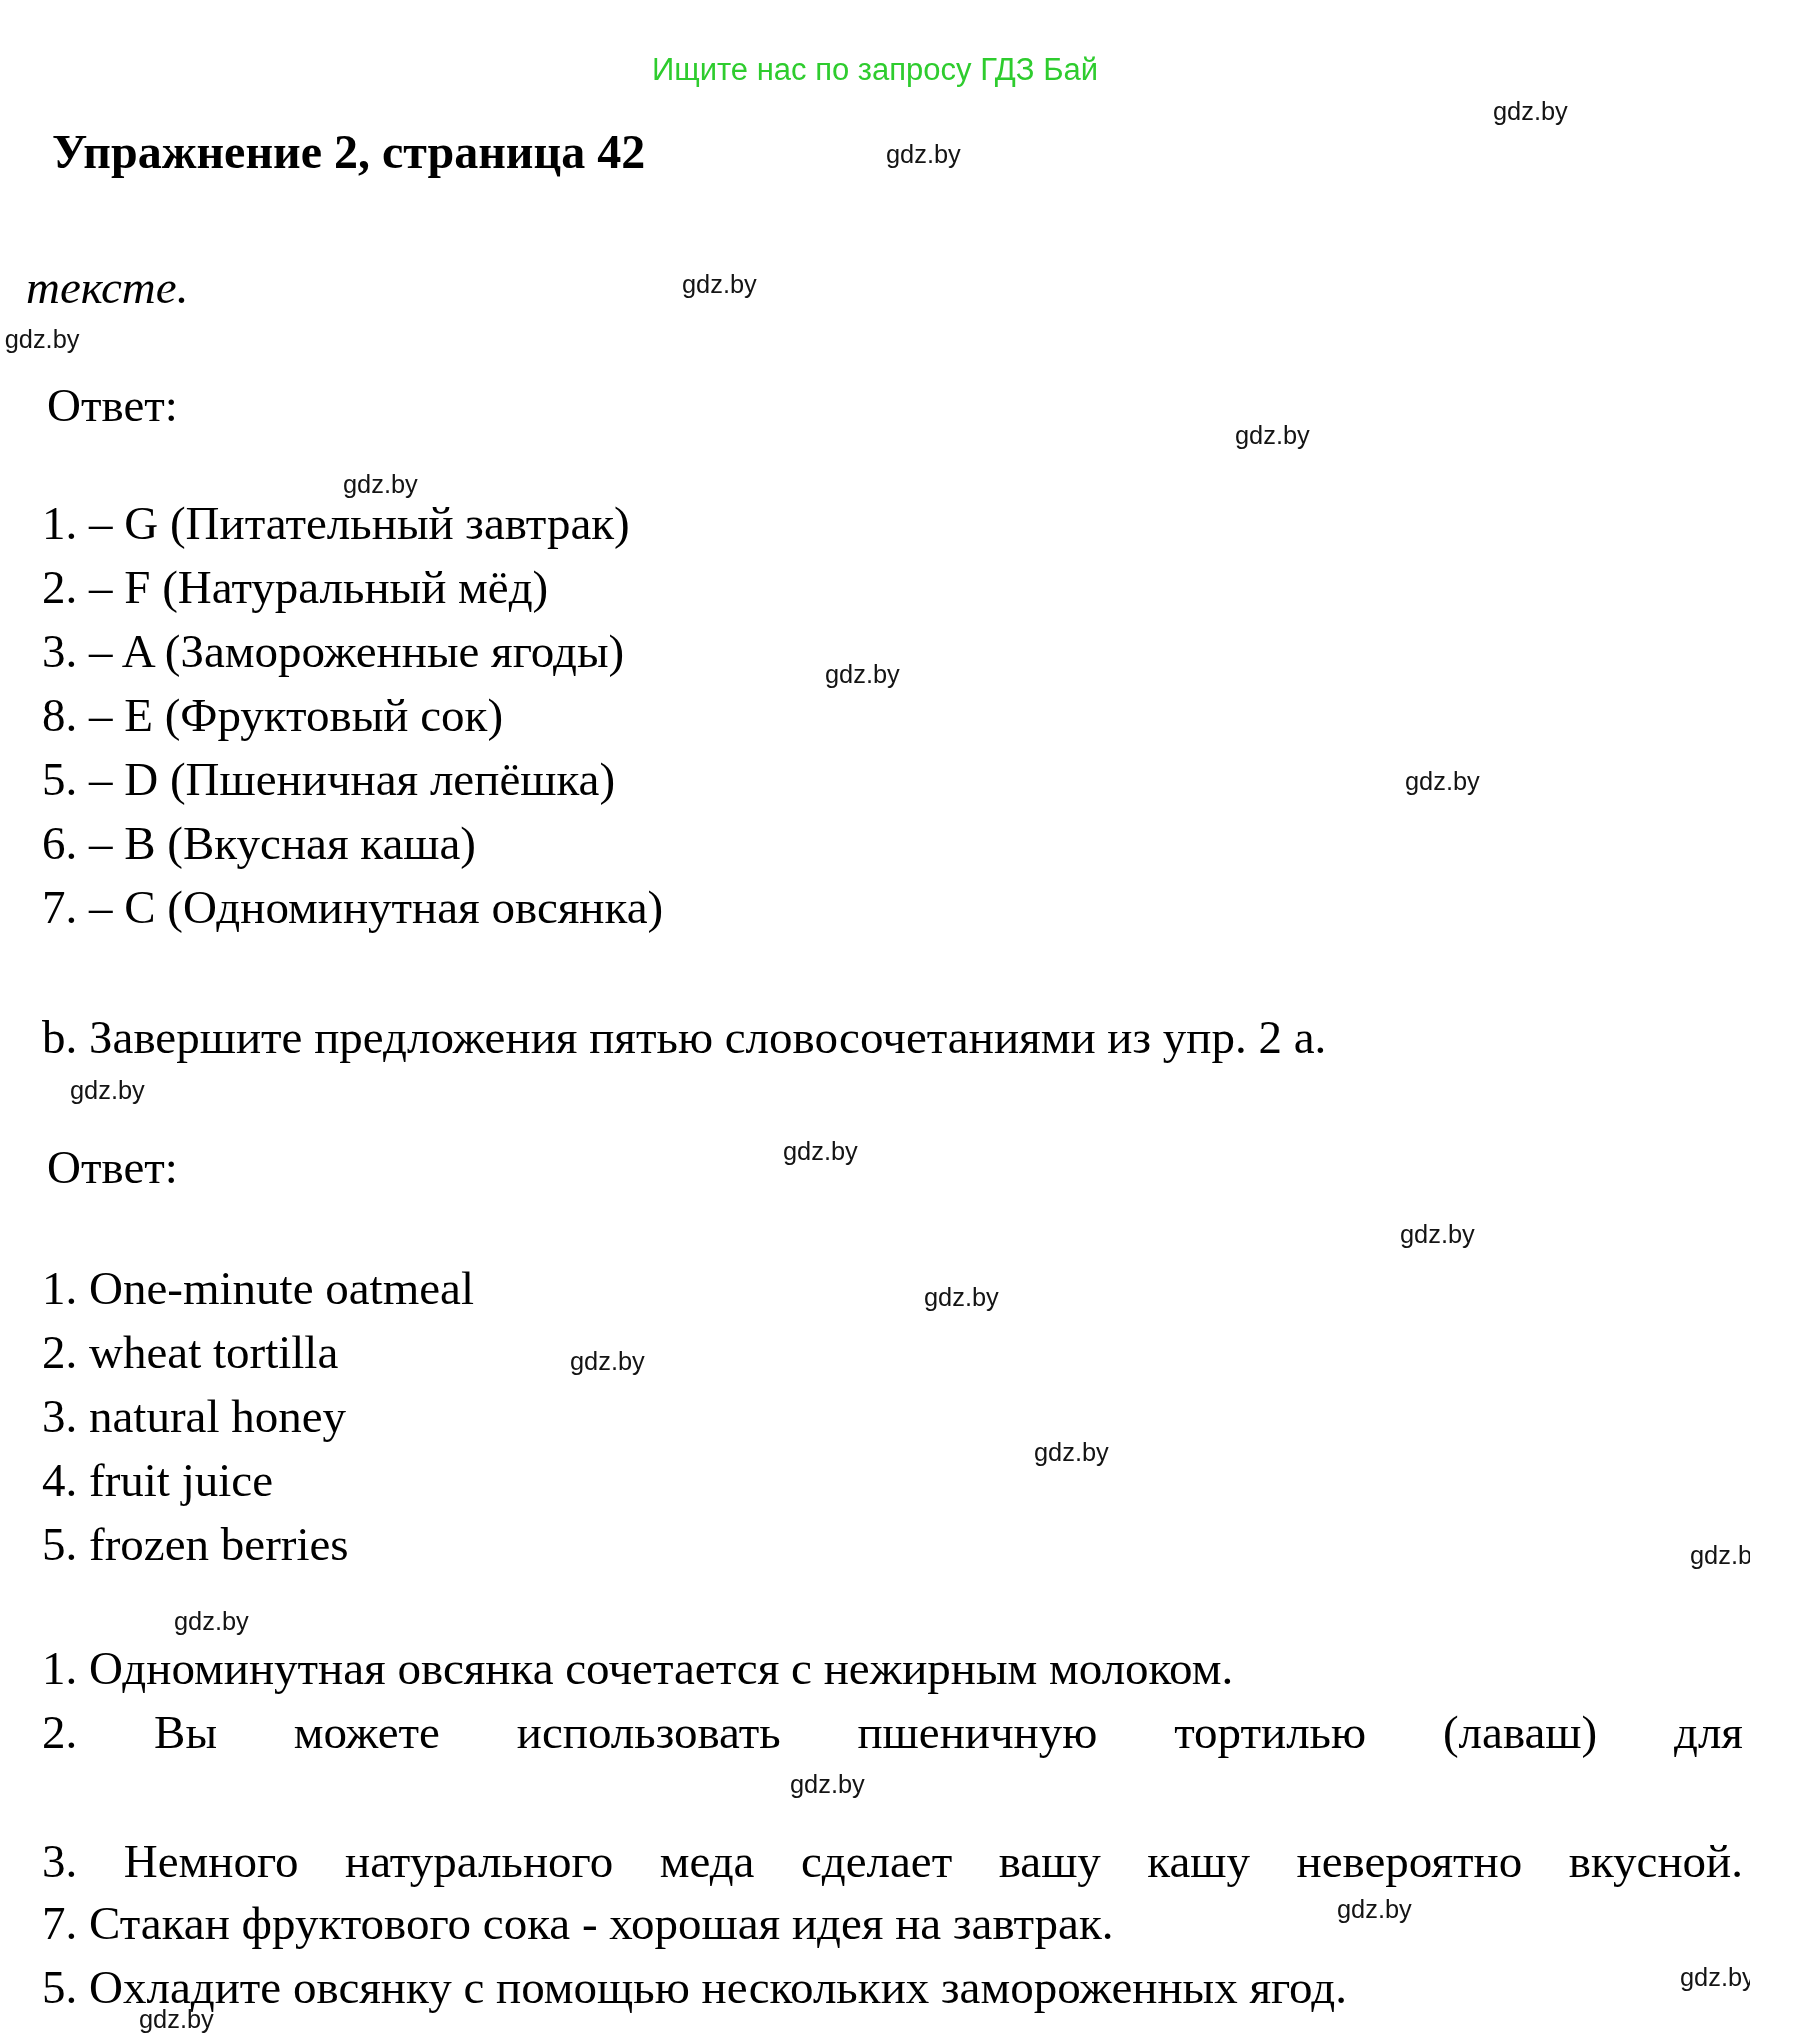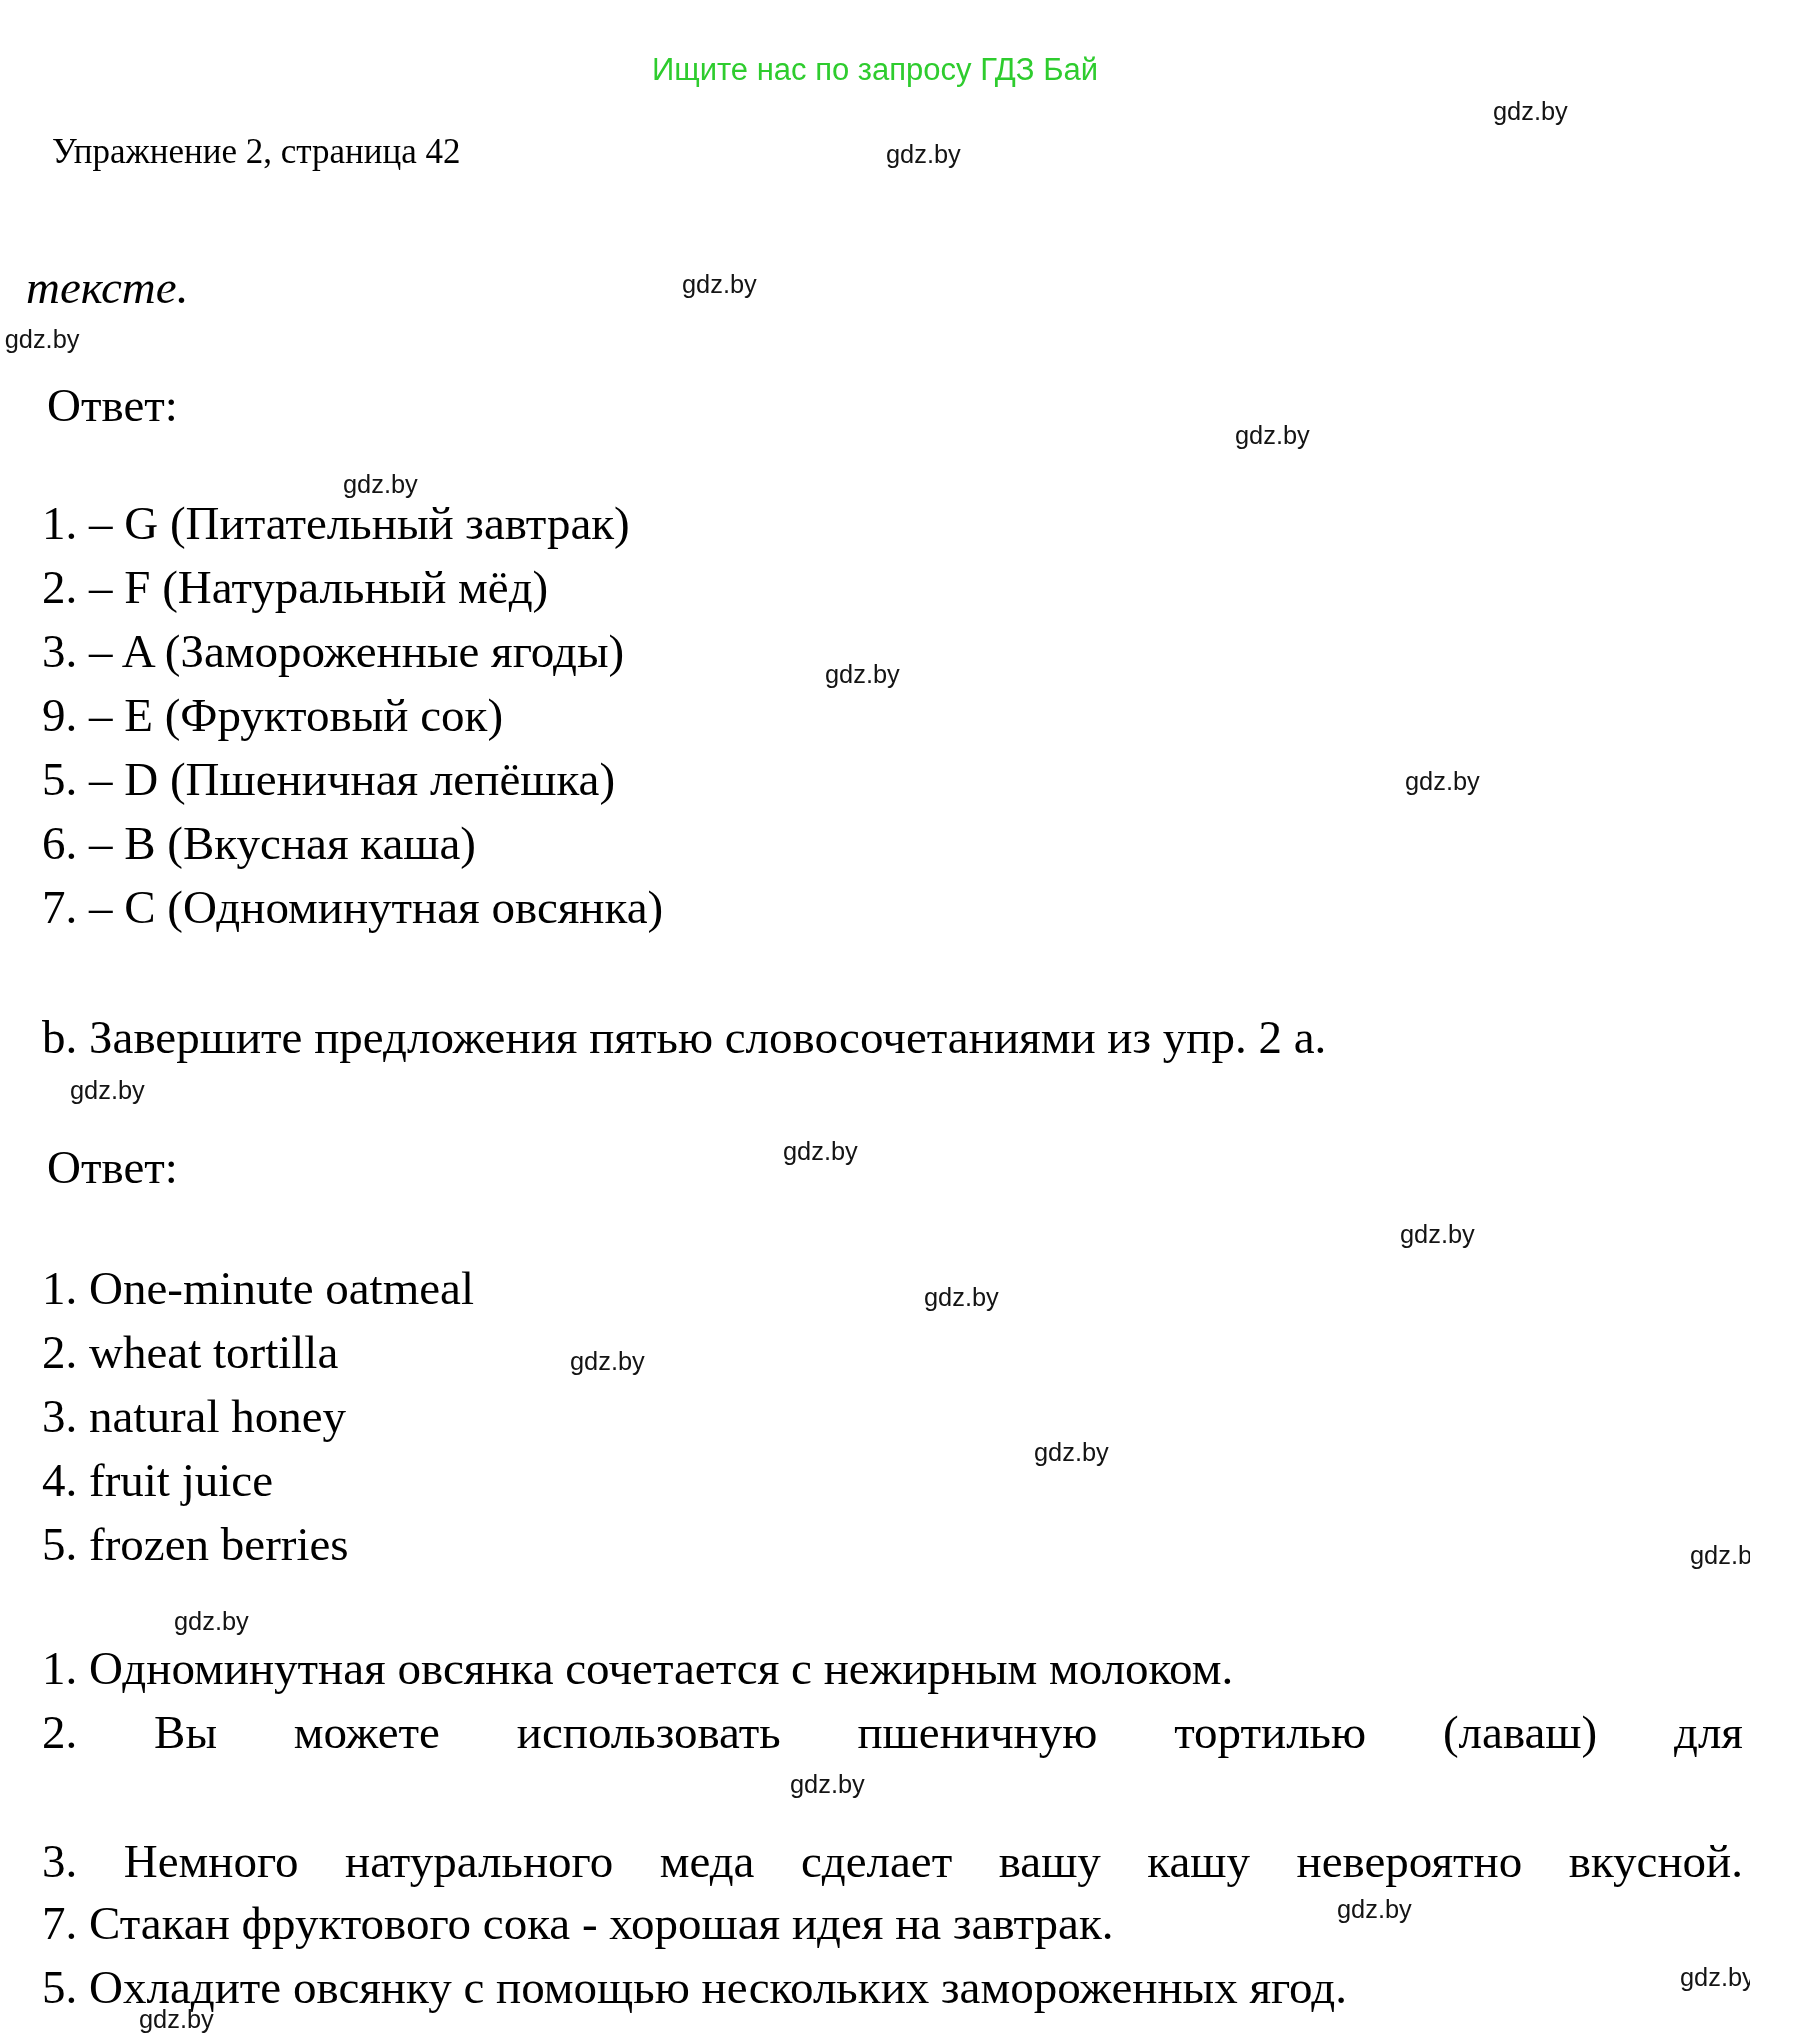--- a/index.html
+++ b/index.html
@@ -29,22 +29,22 @@
     width: 1701px;
     white-space: normal;
   }
   .justify-full {
     text-align: justify;
     text-align-last: justify;
     white-space: normal;
   }
   .page-title {
     font-family: "Liberation Serif", serif;
-    font-weight: normal;
-    font-size: 35px;
+    font-weight: bold;
+    font-size: 48px;
     line-height: 58px;
     white-space: nowrap;
   }
   .promo {
     top: 1.9px;
     left: 0;
     width: 100%;
     text-align: center;
     font-family: "Liberation Sans", sans-serif;
     font-size: 31px;
@@ -110,21 +110,21 @@
   <div class="abs page-title" style="left:52px; top:75px;">Упражнение 2, страница 42</div>
 
   <div class="abs serif" style="left:26px; top:210px;font-style:italic;">тексте.</div>
 
   <div class="abs serif" style="left:47px; top:328px;">Ответ:</div>
 
   <div class="abs serif answers-list" style="left:42px; top:443px;">
     <div class="list-item">1. – G (Питательный завтрак)</div>
     <div class="list-item">2. – F (Натуральный мёд)</div>
     <div class="list-item">3. – A (Замороженные ягоды)</div>
-    <div class="list-item">9. – E (Фруктовый сок)</div>
+    <div class="list-item">8. – E (Фруктовый сок)</div>
     <div class="list-item">5. – D (Пшеничная лепёшка)</div>
     <div class="list-item">6. – B (Вкусная каша)</div>
     <div class="list-item">7. – C (Одноминутная овсянка)</div>
   </div>
 
   <div class="abs serif" style="left:42px; top:960px;">b. Завершите предложения пятью словосочетаниями из упр. 2 а.</div>
 
   <div class="abs serif" style="left:47px; top:1090px;">Ответ:</div>
 
   <div class="abs serif phrases-list" style="left:42px; top:1208px;">

